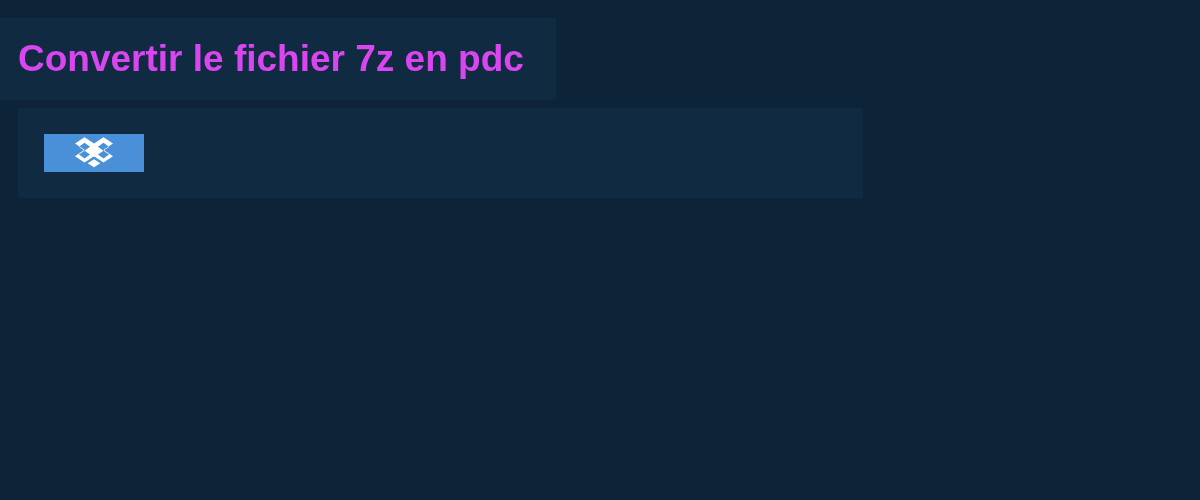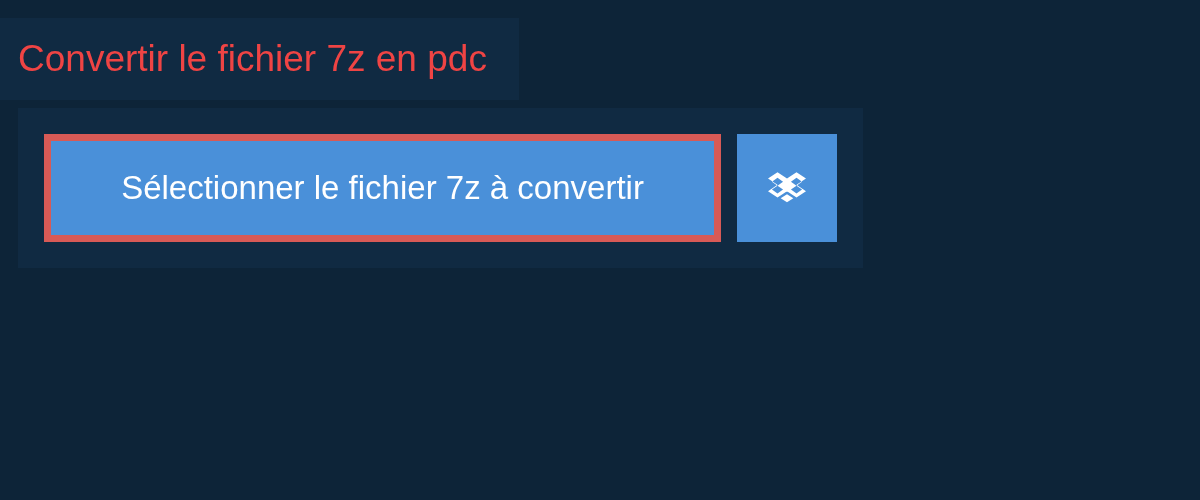--- a/index.html
+++ b/index.html
@@ -11,23 +11,23 @@
       width: 1200px;
       height: 500px;
       background: #0d2438;
       font-family: -apple-system, BlinkMacSystemFont, "Segoe UI", Arial, sans-serif;
       overflow: hidden;
     }
     .header-bar {
       background: #102a42;
       display: inline-block;
       padding: 20px 32px 20px 18px;
-      color: #ef4444;
+      color: #d946ef;
       font-size: 37px;
-      font-weight: 400;
+      font-weight: 700;
       margin-left: 0;
       margin-top: 18px;
     }
     .panel {
       background: #102a42;
       margin: 8px 0 0 18px;
       padding: 26px 26px;
       width: 845px;
       display: flex;
       gap: 16px;
@@ -61,23 +61,20 @@
     }
   </style>
 </head>
 <body>
 
 
 
 <div class="header-bar">Convertir le fichier 7z en pdc</div>
 
 <div class="panel">
-  <div class="select-button">
-    <span>Sélectionner le fichier 7z à convertir</span>
-  </div>
   <div class="dropbox-button">
     <svg class="dropbox-icon" viewBox="0 0 24 24">
       <path d="M6 2L0 6l6 4-6 4 6 4 6-4 6 4 6-4-6-4 6-4-6-4-6 4zm0 8.5L2.5 8 6 5.5 9.5 8zm12 0L14.5 8 18 5.5 21.5 8zM12 9.5L8.5 12 12 14.5 15.5 12zm-6 6L2.5 13 6 10.5 9.5 13zm12 0L14.5 13 18 10.5 21.5 13zM12 21l-4-2.5 4-2.5 4 2.5z"></path>
     </svg>
   </div>
 </div>
 
 
 
 

